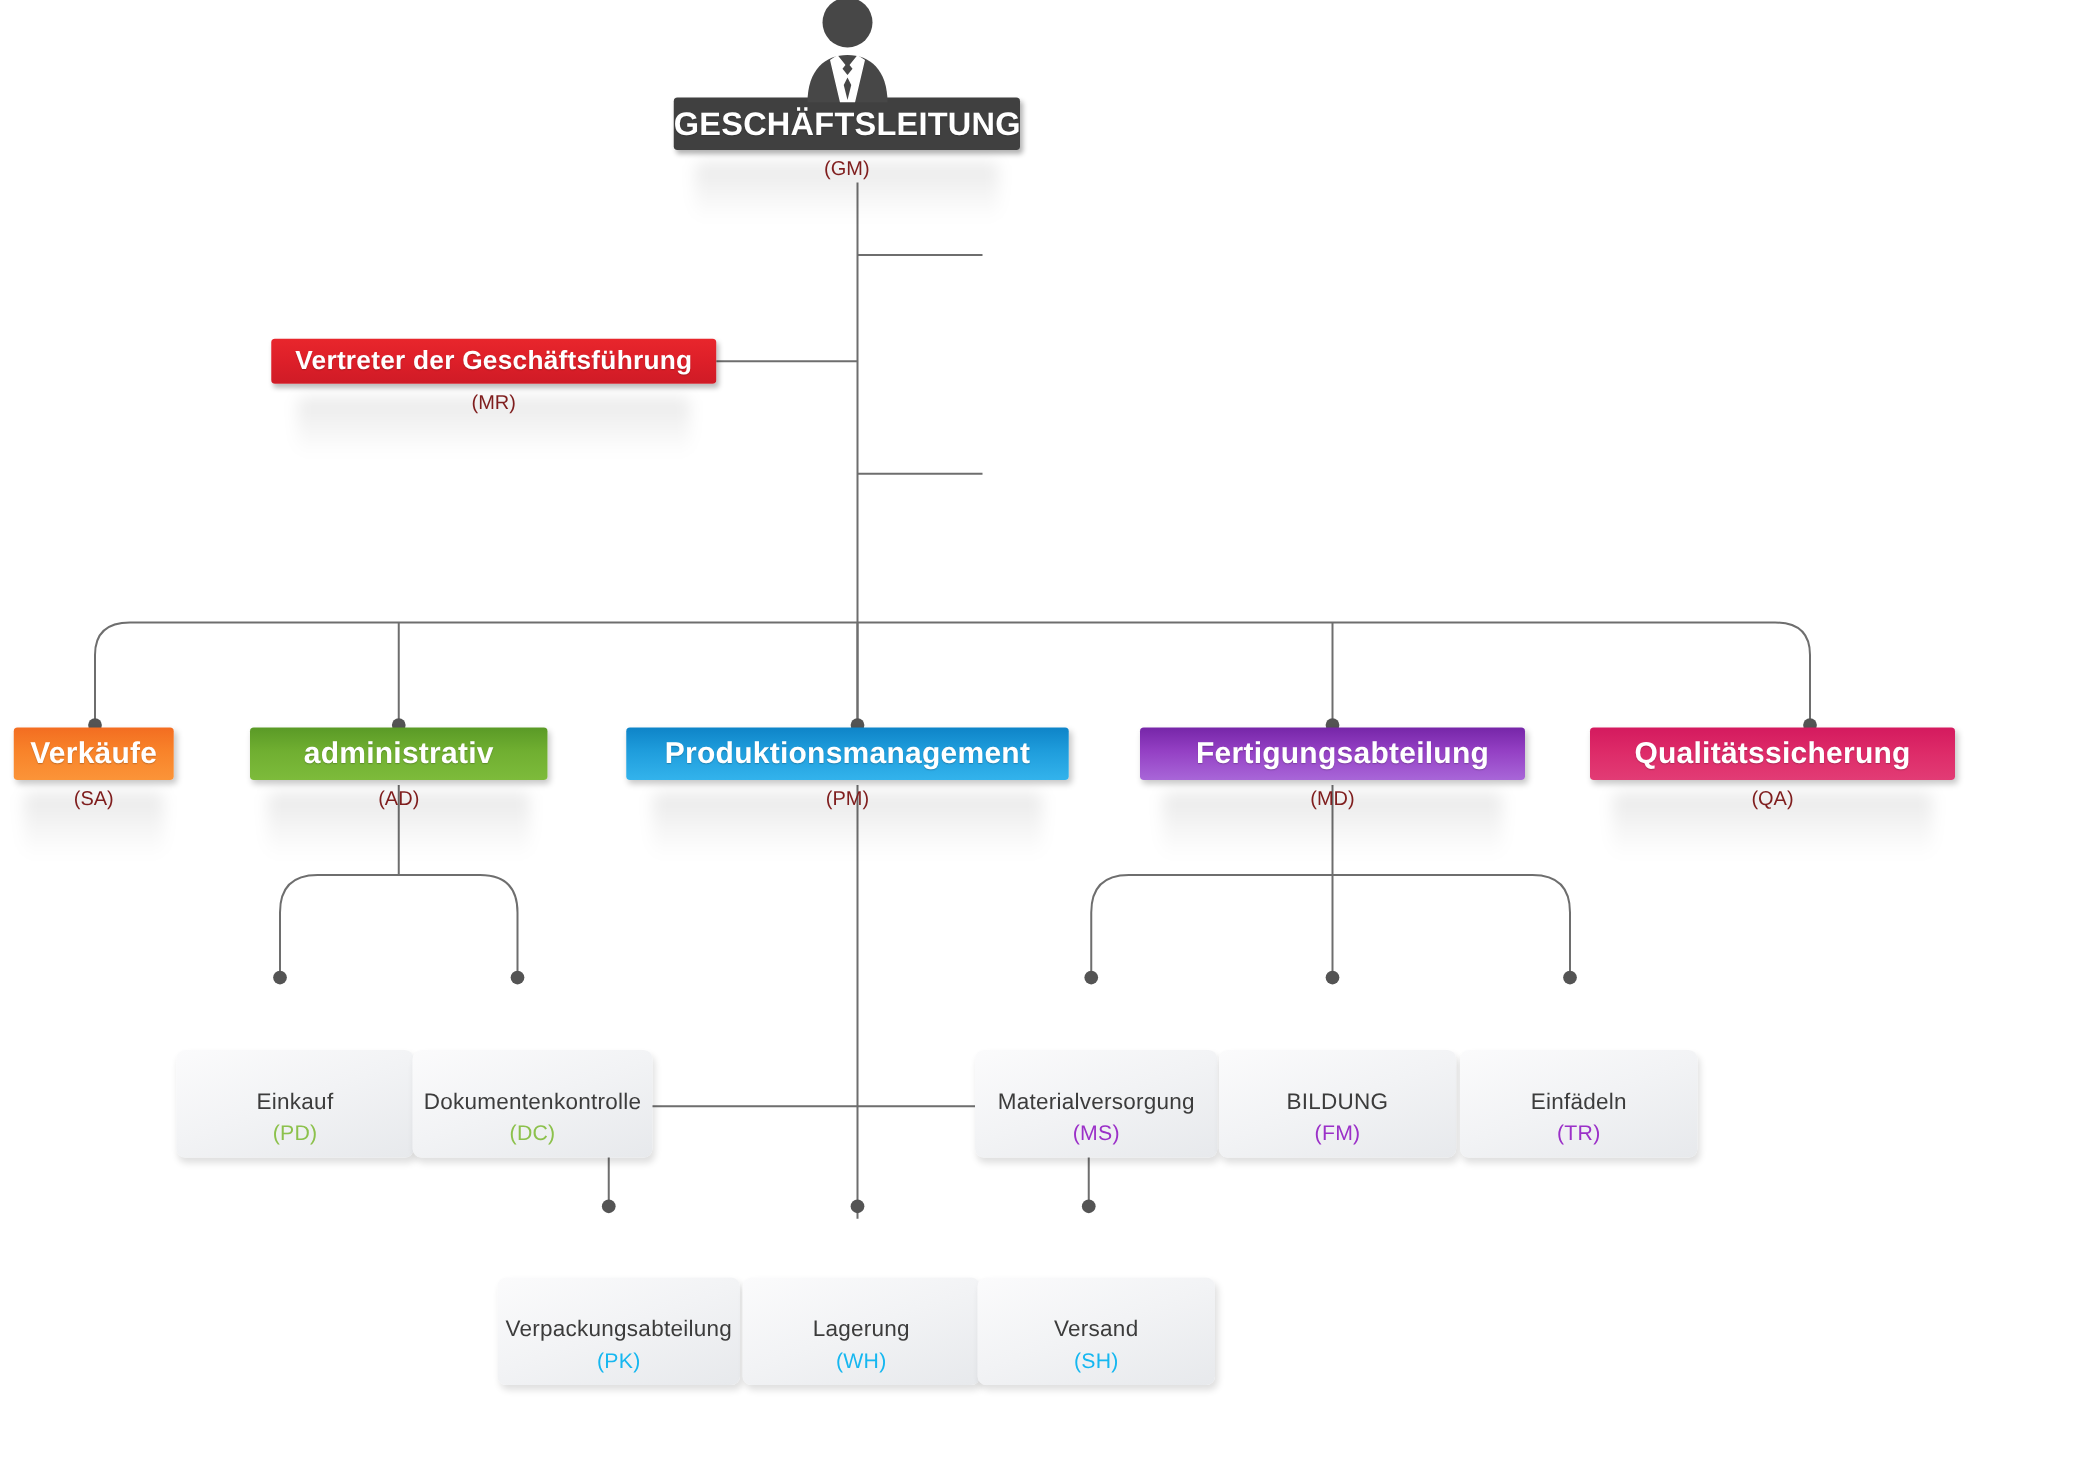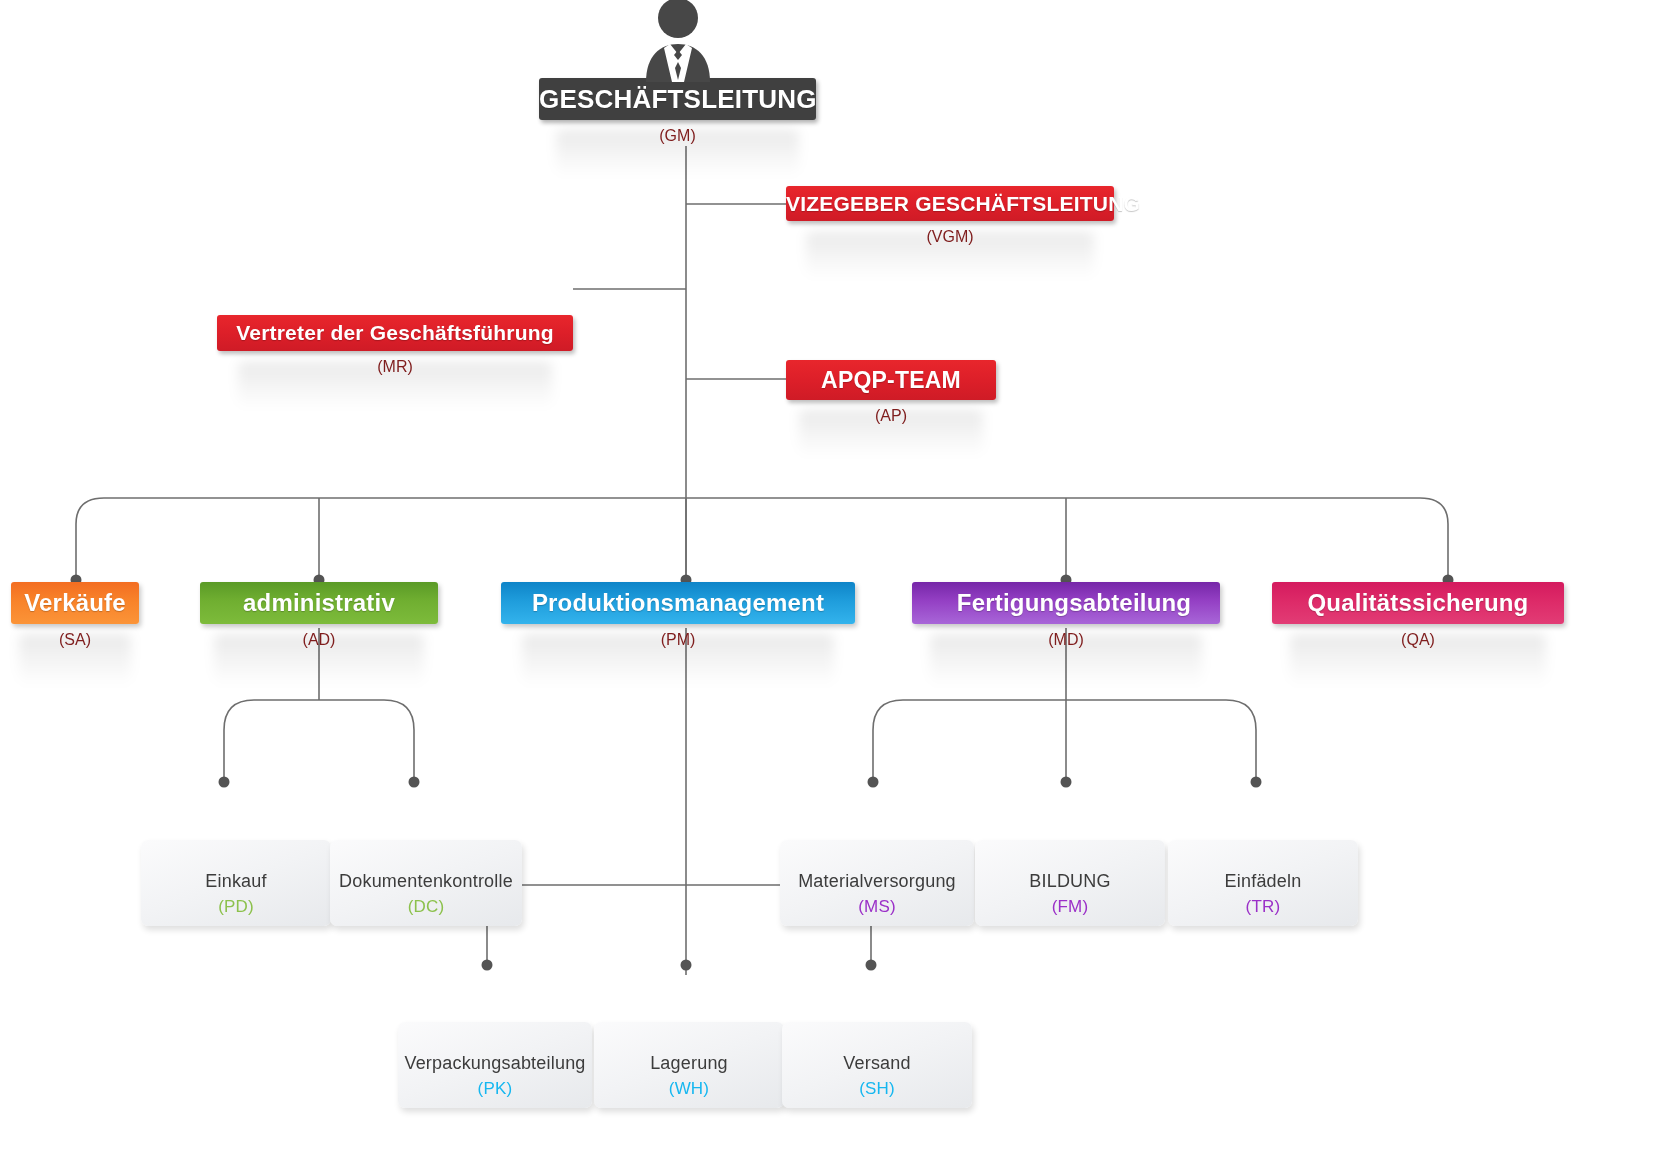--- a/index.html
+++ b/index.html
@@ -84,21 +84,21 @@
 
   
   .red .box {
     background: linear-gradient(180deg, #e8262c 0%, #dd1f29 50%, #cf1b26 100%);
     box-shadow: 2px 3px 4px rgba(0,0,0,.26);
   }
   #n-vgm { left: 786px; top: 186px; width: 328px; }
   #n-vgm .box { font-size: 21px; line-height: 35px; height: 35px; }
   #n-vgm .plate { top: 46px; }
 
-  #n-mr { left: 217px; top: 271px; width: 356px; margin-top: 44px; }
+  #n-mr { left: 217px; top: 271px; width: 356px; }
   #n-mr .box { font-size: 21px; line-height: 36px; height: 36px; }
   #n-mr .plate { top: 47px; }
 
   #n-ap { left: 786px; top: 360px; width: 210px; }
   #n-ap .box { font-size: 23px; line-height: 40px; height: 40px; }
   #n-ap .plate { top: 50px; }
 
   
   .dept .box {
     font-size: 24px;
@@ -211,37 +211,27 @@
       <path d="M 14 84 C 14 58 28 46 46 46 C 64 46 78 58 78 84 Z" fill="#474747"></path>
       <path d="M 38 46 L 46 56 L 54 46 L 60 50 L 52 84 L 40 84 L 32 50 Z" fill="#ffffff"></path>
       <path d="M 46 52 L 50 57 L 46 62 L 42 57 Z" fill="#474747"></path>
       <path d="M 46 64 L 49 70 L 46 82 L 43 70 Z" fill="#474747"></path>
     </svg>
     <span class="plate"></span>
     <span class="box">GESCHÄFTSLEITUNG</span>
     <span class="code">(GM)</span>
   </div>
 
-  <div class="node red" id="n-vgm">
-    <span class="plate"></span>
-    <span class="box">VIZEGEBER GESCHÄFTSLEITUNG</span>
-    <span class="code">(VGM)</span>
-  </div>
 
   <div class="node red" id="n-mr">
     <span class="plate"></span>
     <span class="box">Vertreter der Geschäftsführung</span>
     <span class="code">(MR)</span>
   </div>
 
-  <div class="node red" id="n-ap">
-    <span class="plate"></span>
-    <span class="box">APQP-TEAM</span>
-    <span class="code">(AP)</span>
-  </div>
 
   <div class="node dept" id="n-sa">
     <span class="plate"></span>
     <span class="box">Verkäufe</span>
     <span class="code">(SA)</span>
   </div>
 
   <div class="node dept" id="n-ad">
     <span class="plate"></span>
     <span class="box">administrativ</span>

